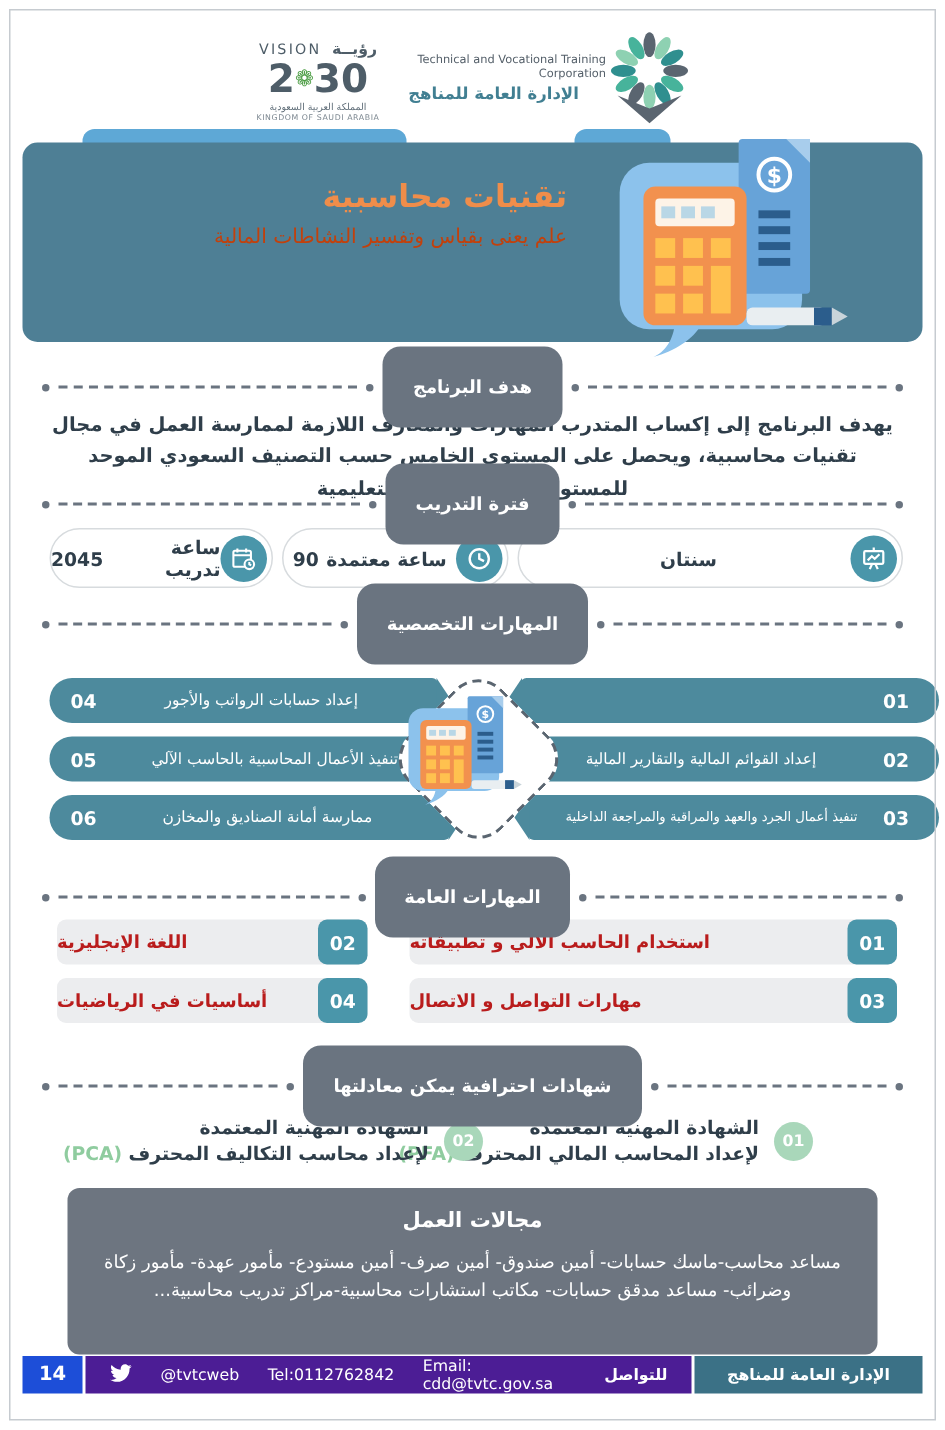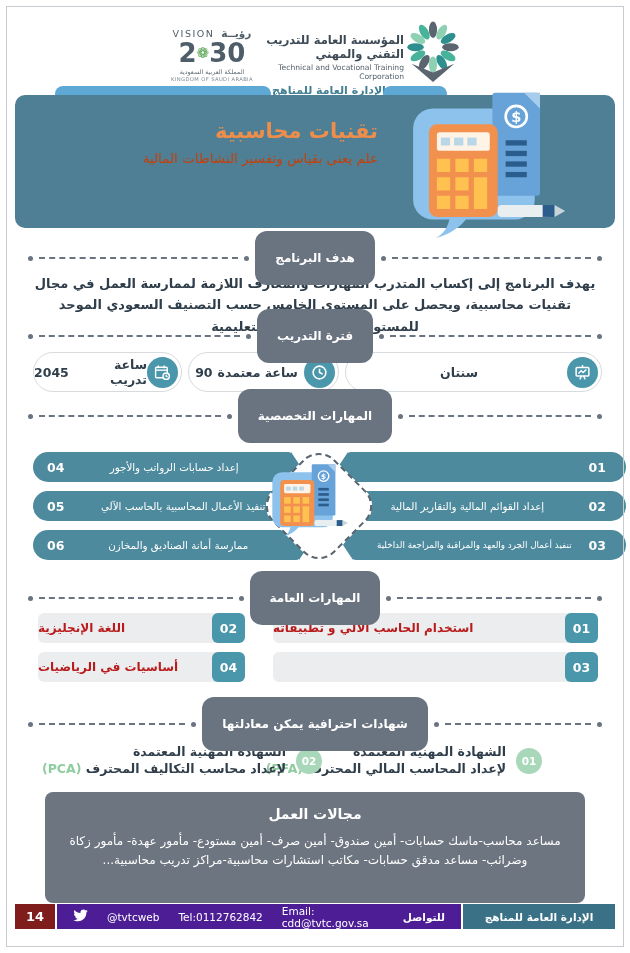--- a/index.html
+++ b/index.html
@@ -87,21 +87,21 @@
   .code{color:#8fcc9f;direction:ltr;unicode-bidi:embed;}
 
   
   .workbox{left:45px;top:792px;width:540px;height:111px;background:#6d7580;border-radius:8px;
            color:#fff;direction:rtl;text-align:center;}
   .wtitle{font-size:14px;font-weight:bold;margin-top:14px;}
   .wtext{font-size:12px;width:500px;margin:10px auto 0;line-height:1.55;}
 
   
   .footer{left:15px;top:904px;width:600px;height:25px;display:flex;z-index:5;}
-  .f-page{width:40px;background:#7f1d1d;color:#fff;font-weight:bold;font-size:13px;
+  .f-page{width:40px;background:#1d4ed8;color:#fff;font-weight:bold;font-size:13px;
           display:flex;align-items:center;justify-content:center;margin-right:2px;}
   .f-main{flex:1;background:#4c1d95;display:flex;align-items:center;gap:19px;padding:0 16px;
           color:#fff;font-size:10.5px;margin-right:2px;}
   .f-contact{font-weight:bold;direction:rtl;}
   .f-dept{width:152px;background:#3b7186;color:#fff;font-size:10.5px;font-weight:bold;
           display:flex;align-items:center;justify-content:center;direction:rtl;}
 </style>
 </head>
 <body>
 
@@ -113,21 +113,20 @@
     <span class="ar">رؤيــة</span>
   </div>
   <div class="v2">
     <span>2</span><span class="flower">❁</span><span>30</span>
   </div>
   <div class="v3">المملكة العربية السعودية</div>
   <div class="v4">KINGDOM OF SAUDI ARABIA</div>
 </div>
 
 <div class="abs tvtc-text">
-  <div class="t-ar">المؤسسة العامة للتدريب التقني والمهني</div>
   <div class="t-en">Technical and Vocational Training Corporation</div>
   <div class="t-dept">الإدارة العامة للمناهج</div>
 </div>
 
 <div class="abs tvtc-logo">
   <svg width="62" height="72" viewBox="0 0 64 74">
     <g>
       <ellipse cx="32" cy="12" rx="4.2" ry="8.5" fill="#5a6570"></ellipse>
       <ellipse cx="32" cy="12" rx="4.2" ry="8.5" fill="#8ed1b2" transform="rotate(30 32 30)"></ellipse>
       <ellipse cx="32" cy="12" rx="4.2" ry="8.5" fill="#2f8f8f" transform="rotate(60 32 30)"></ellipse>
@@ -314,20 +313,21 @@
 <div class="abs gbox g1">
   <span class="gnum">01</span>
   <span class="gtxt">استخدام الحاسب الآلي و تطبيقاته</span>
 </div>
 <div class="abs gbox g2">
   <span class="gnum">02</span>
   <span class="gtxt">اللغة الإنجليزية</span>
 </div>
 <div class="abs gbox g3">
   <span class="gnum">03</span>
+  <span class="gtxt">مهارات التواصل و الاتصال</span>
 </div>
 <div class="abs gbox g4">
   <span class="gnum">04</span>
   <span class="gtxt">أساسيات في الرياضيات</span>
 </div>
 
 <div class="abs shead sh-cert">
   <span class="dot"></span>
   <span class="dline"></span>
   <span class="dot"></span>

